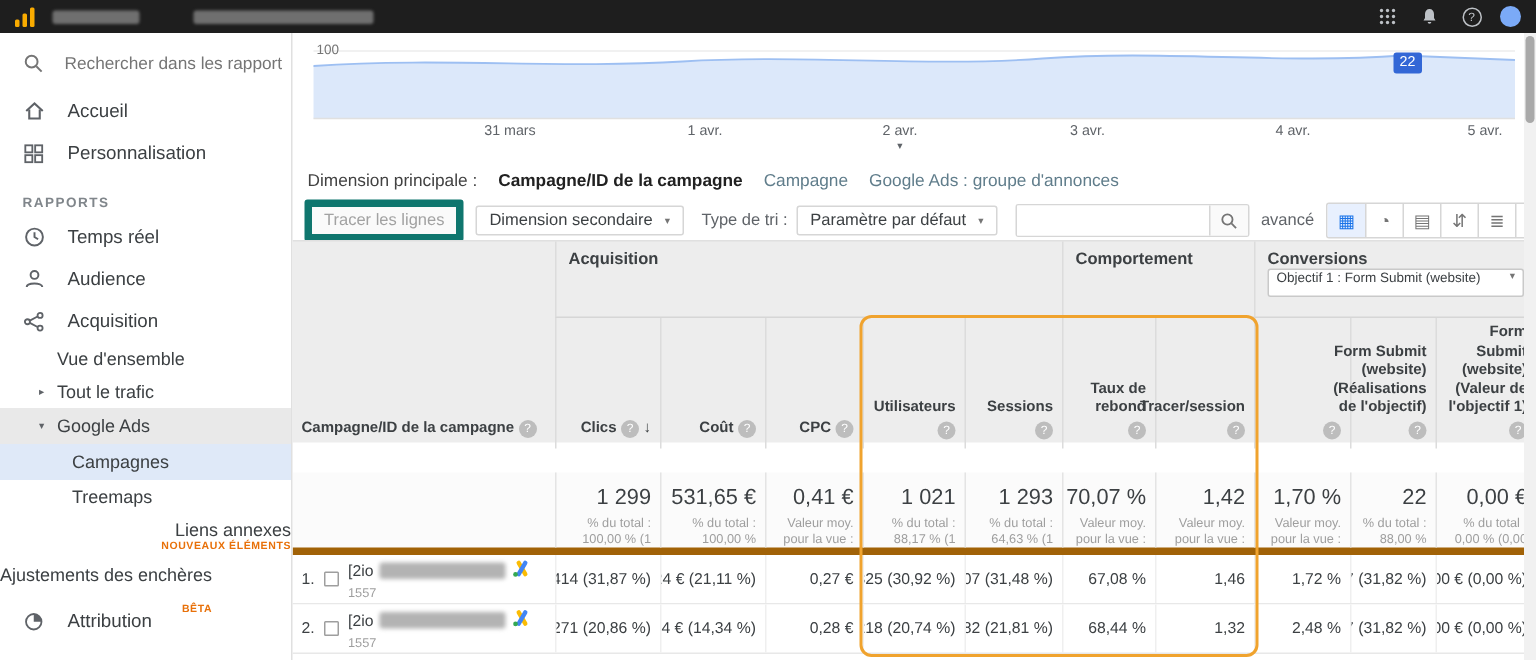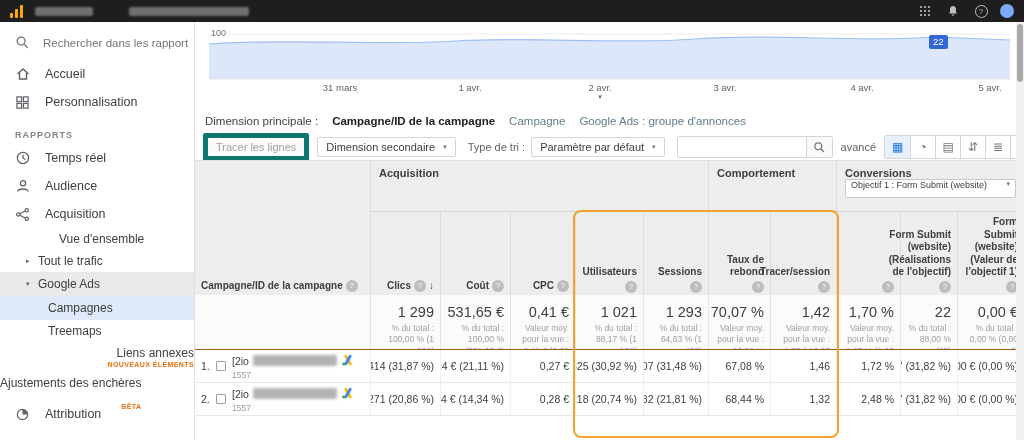--- a/index.html
+++ b/index.html
@@ -23,21 +23,21 @@
 
   
   .sidebar{position:absolute;top:22px;left:0;width:195px;height:418px;background:#fff;border-right:1px solid #e0e0e0;z-index:30;color:#3c4043;}
   .sb-search{display:flex;align-items:center;gap:12px;padding:13px 12px 10px 14px;}
   .sb-search input{border:none;outline:none;background:transparent;font-family:inherit;font-size:11.5px;color:#757575;width:145px;}
   .sb-item{display:flex;align-items:center;gap:14px;height:28px;padding-left:14px;font-size:12.5px;cursor:pointer;}
   .sb-icon{width:17px;display:flex;justify-content:center;flex:none;}
   .sb-section{font-size:9px;font-weight:bold;letter-spacing:1px;color:#80868b;padding:14px 0 4px 15px;}
   .sb-sub{display:flex;align-items:center;height:22px;padding-left:26px;font-size:12px;color:#3c4043;cursor:pointer;}
   .sb-sub .tri{width:12px;font-size:7px;color:#5f6368;flex:none;}
-  .sb-sub.noarrow{padding-left:38px;margin-left:21px;}
+  .sb-sub.noarrow{padding-left:38px;}
   .sb-sub2{display:flex;flex-direction:column;justify-content:center;min-height:22px;padding-left:48px;font-size:12px;color:#3c4043;cursor:pointer;}
   .row-gads{background:#e9e9e9;height:24px;}
   .row-camp{background:#dfe9f8;min-height:24px;}
   .badge-new{font-size:7px;font-weight:bold;color:#e8710a;letter-spacing:.4px;margin-top:1px;}
   .badge-beta{font-size:7px;font-weight:bold;color:#e8710a;letter-spacing:.4px;margin-left:6px;align-self:flex-start;margin-top:3px;}
   .wrap2{line-height:1.25;padding:3px 0;}
 
   
   .main{position:absolute;top:22px;left:195px;width:829px;height:418px;background:#fff;}
 
@@ -77,21 +77,21 @@
   .tg.first{border-left:none;border-bottom:none;}
   .span-acq{grid-column:2/span 5;}
   .span-comp{grid-column:7/span 2;}
   .span-conv{grid-column:9/span 3;}
   .obj-select{margin-top:0;background:#ffffff;border:1px solid #c9c9c9;border-radius:2px;height:19px;display:flex;align-items:flex-start;justify-content:space-between;padding:0 5px;font-size:9px;font-weight:normal;color:#3c4043;cursor:pointer;white-space:nowrap;}
   .t-heads{height:83px;background:#ededed;}
   .th{border-left:1px solid #dcdcdc;display:flex;flex-wrap:wrap;align-content:flex-end;justify-content:flex-end;padding:4px 6px 6px;font-size:10px;font-weight:bold;color:#3c4043;text-align:right;column-gap:3px;row-gap:2px;line-height:1.25;cursor:pointer;}
   .th.first{border-left:none;justify-content:flex-start;text-align:left;}
   .help-icon{width:12px;height:12px;border-radius:50%;background:#bdbdbd;color:#fff;font-size:8px;display:inline-flex;align-items:center;justify-content:center;font-weight:normal;flex:none;cursor:pointer;}
   .sort-icon{font-size:10px;color:#3c4043;}
-  .t-summary{height:55px;background:#fbfbfb;border-bottom:1px solid #a16207;}
+  .t-summary{height:55px;background:#fbfbfb;border-bottom:5px solid #a16207;margin-top:20px;}
   .ts{border-left:1px solid #e4e4e4;padding:9px 6px 4px;display:flex;flex-direction:column;align-items:flex-end;overflow:hidden;}
   .ts.first{border-left:none;}
   .sum-val{font-size:14.5px;color:#3c4043;white-space:nowrap;}
   .sum-sub{font-size:8.5px;color:#9e9e9e;text-align:right;line-height:1.35;margin-top:3px;}
   .t-row{height:33px;background:#fff;border-bottom:1px solid #e8e8e8;}
   .td{border-left:1px solid #efefef;display:flex;align-items:center;justify-content:flex-end;padding:0 6px;font-size:10.5px;color:#3c4043;white-space:nowrap;overflow:hidden;}
   .td.first{border-left:none;justify-content:flex-start;}
   .rank{width:15px;font-size:10.5px;color:#3c4043;flex:none;}
   .rowcheck{width:10px;height:10px;border:1px solid #9e9e9e;border-radius:1px;background:#fff;margin-right:6px;flex:none;cursor:pointer;}
   .name-wrap{display:flex;flex-direction:column;justify-content:center;}

